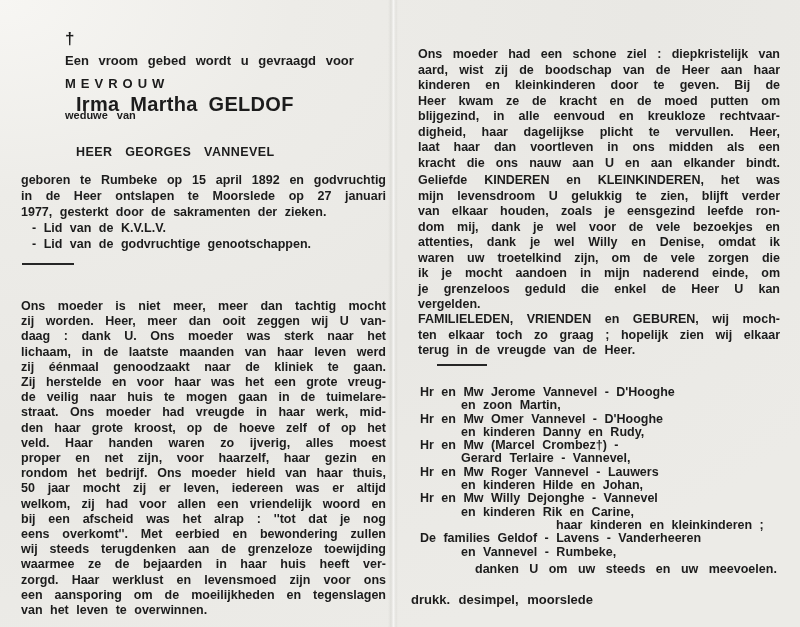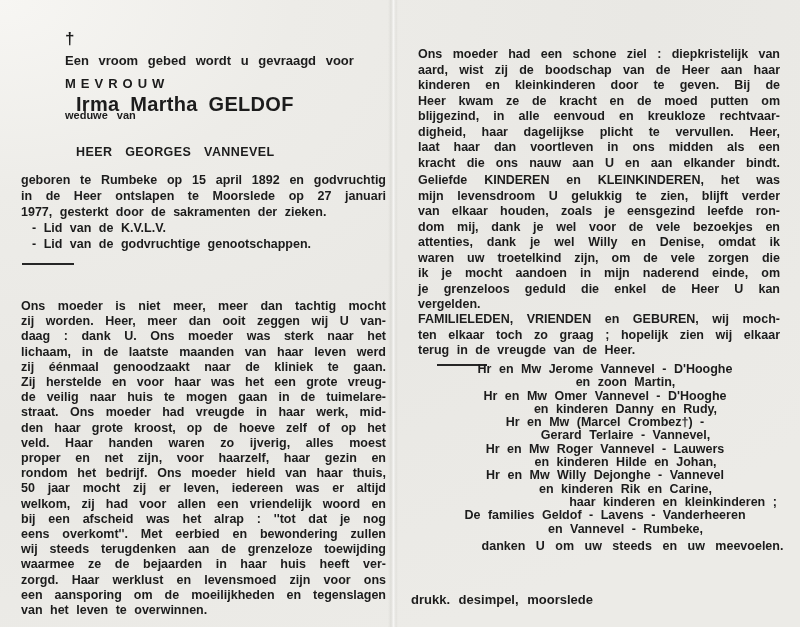--- a/index.html
+++ b/index.html
@@ -43,21 +43,21 @@
   .divider-left { left:22px; top:263px; width:52px; border-top:2px solid #262626; }
   .eulogy       { left:21px; top:275px; width:365px;margin-top:24px; }
 
   
   .para1 { left:418px; top:47px;  width:362px; }
   .para2 { left:418px; top:173px; width:362px; }
   .para3 { left:418px; top:312px; width:362px; }
   .para1 .ln, .para2 .ln, .para3 .ln { line-height:15.5px; }
   .divider-right { left:437px; top:364px; width:50px; border-top:2px solid #262626; }
 
-  .family { left:415px; top:363px; width:375px;text-align:center; }
+  .family { left:415px; top:386px; width:375px; }
   .family .ln { line-height:13.3px; word-spacing:4px; }
   .family .ind0 { padding-left:5px; }
   .family .ind1 { padding-left:46px; }
   .family .ind2 { padding-left:60px; word-spacing:7px; margin-top:4px; }
   .family .ind3 { padding-left:141px; }
 
   .printer { left:411px; top:592px; font-size:13px; word-spacing:5px; }
 </style>
 </head>
 <body>

